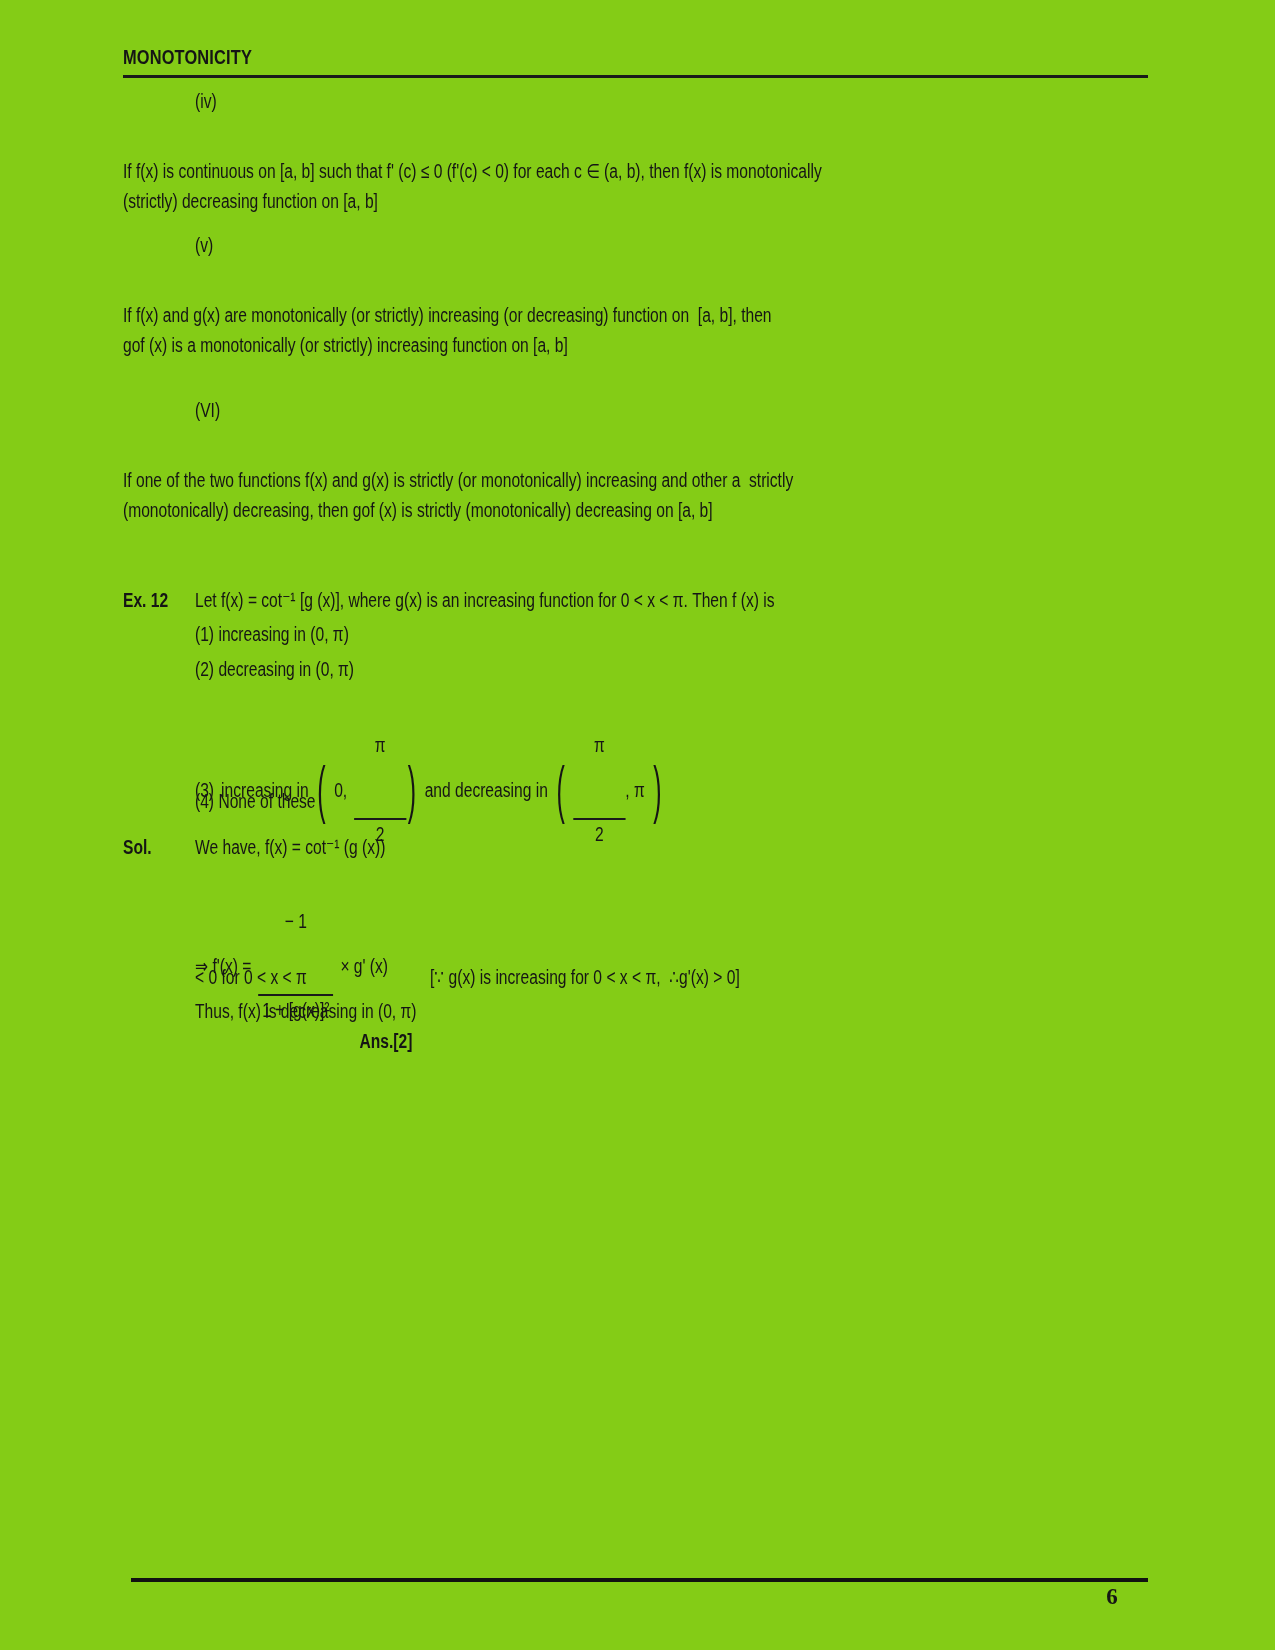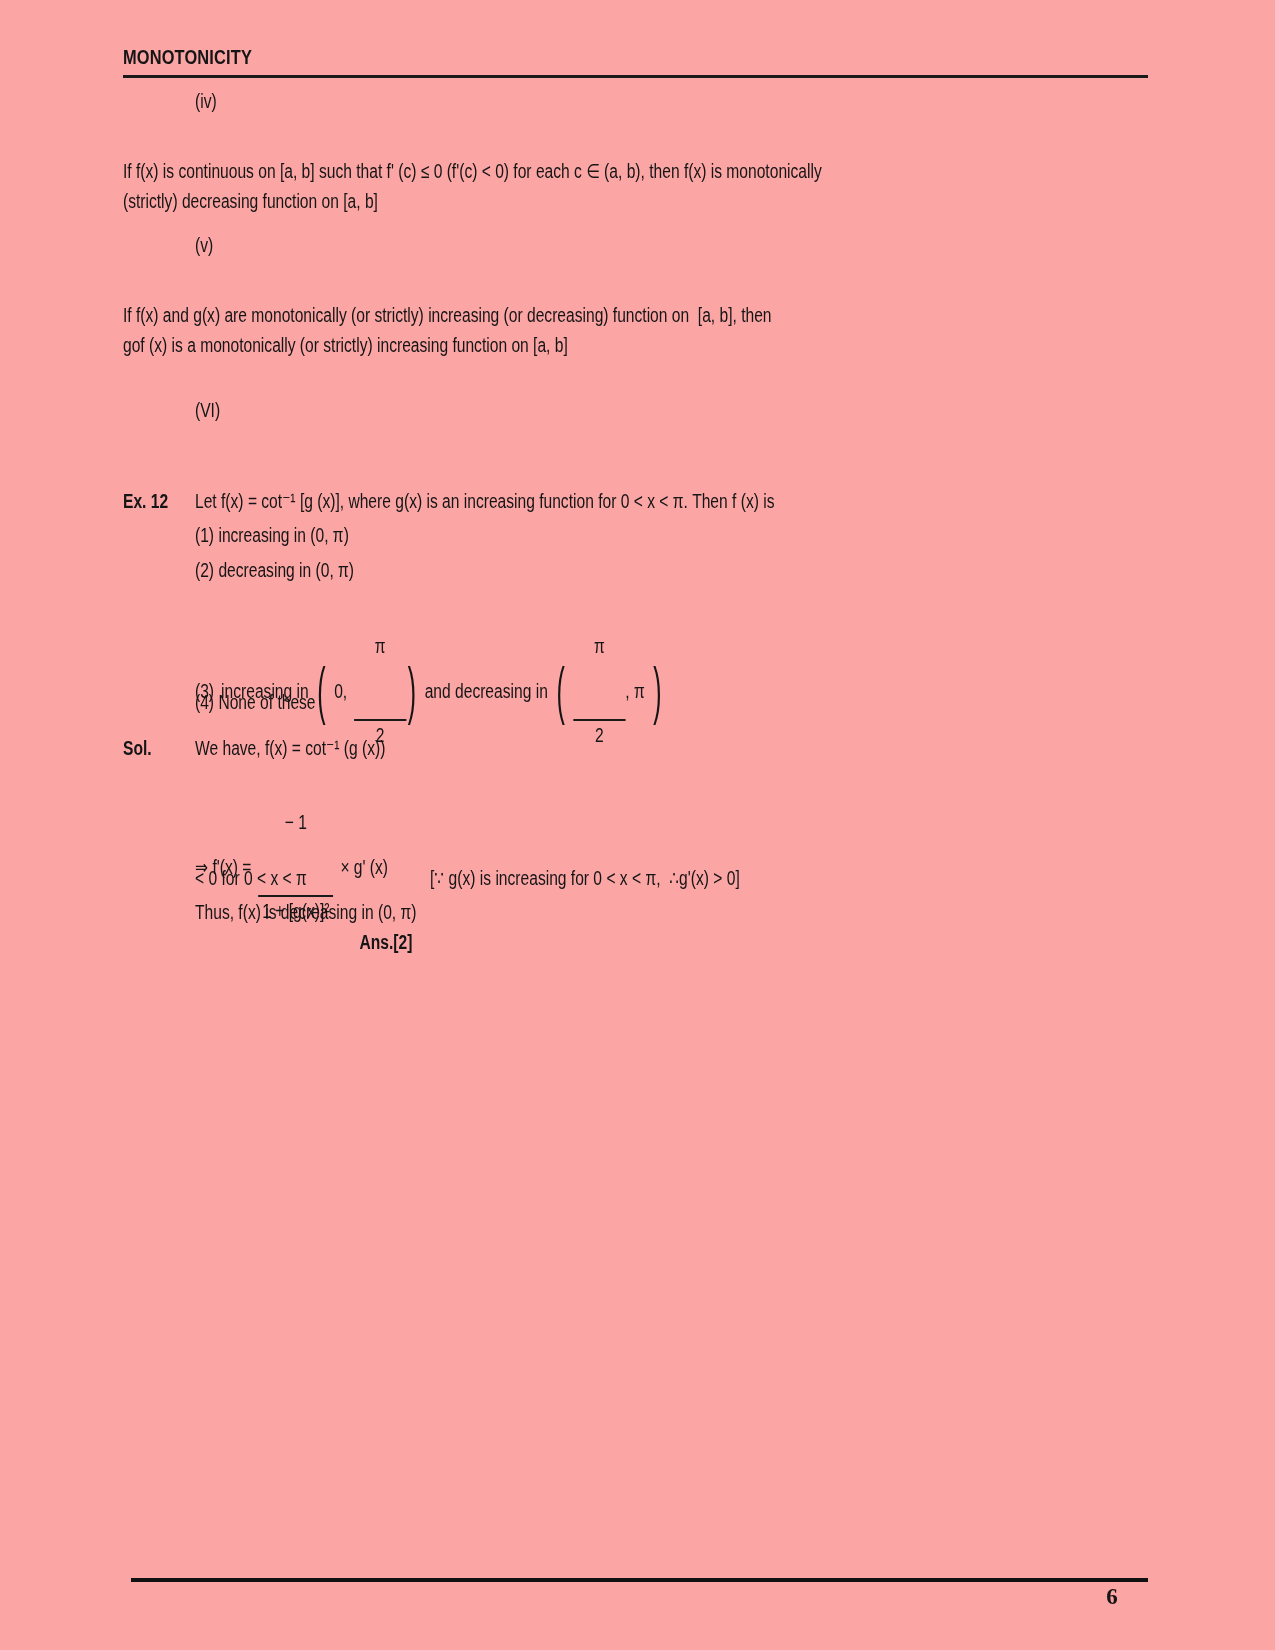--- a/index.html
+++ b/index.html
@@ -2,21 +2,21 @@
 <html><head>
 <meta charset="utf-8">
 <style>
   * { margin: 0; padding: 0; box-sizing: border-box; }
   html, body { background: #e8e8e8; }
   .page {
     position: relative;
     width: 1275px;
     height: 1650px;
     margin: 0 auto;
-    background: #fca5a5;
+    background: #84cc16;
     overflow: hidden;
     color: #151515;
     font-family: "Liberation Sans", "DejaVu Sans", sans-serif;
     font-size: 20px;
     line-height: 30px;
     padding: 42px 0 0 123px;
   }
   
   .cx   { display: inline-block; transform: scaleX(0.78); transform-origin: 0 50%; white-space: pre; }
   .cx-b { display: block; transform: scaleX(0.78); transform-origin: 0 0; white-space: pre; }
@@ -92,24 +92,28 @@
     </div>
     <div class="note-row">
       <div class="note-label"><span class="cx">(v)</span></div>
       <div class="note-text">
           <span class="cx-b">If f(x) and g(x) are monotonically (or strictly) increasing (or decreasing) function on  [a, b], then
 gof (x) is a monotonically (or strictly) increasing function on [a, b]</span>
         </div>
     </div>
     <div class="note-row gap-lg">
       <div class="note-label"><span class="cx">(VI)</span></div>
+      <div class="note-text">
+          <span class="cx-b">If one of the two functions f(x) and g(x) is strictly (or monotonically) increasing and other a  strictly
+(monotonically) decreasing, then gof (x) is strictly (monotonically) decreasing on [a, b]</span>
+        </div>
     </div>
   </section>
 
-  <section class="example" style="margin-top:21px;">
+  <section class="example" style="margin-top:60px;">
     <div class="ex-row">
       <div class="blk-label"><span class="cx">Ex. 12</span></div>
       <div><span class="cx">Let f(x) = cot⁻¹ [g (x)], where g(x) is an increasing function for 0 &lt; x &lt; π. Then f (x) is</span></div>
     </div>
 
     <div class="opt-row">
       <span class="cx"><span>(1)</span> <span>increasing in (0, π)</span></span>
     </div>
 
     <div class="opt-row o2">

